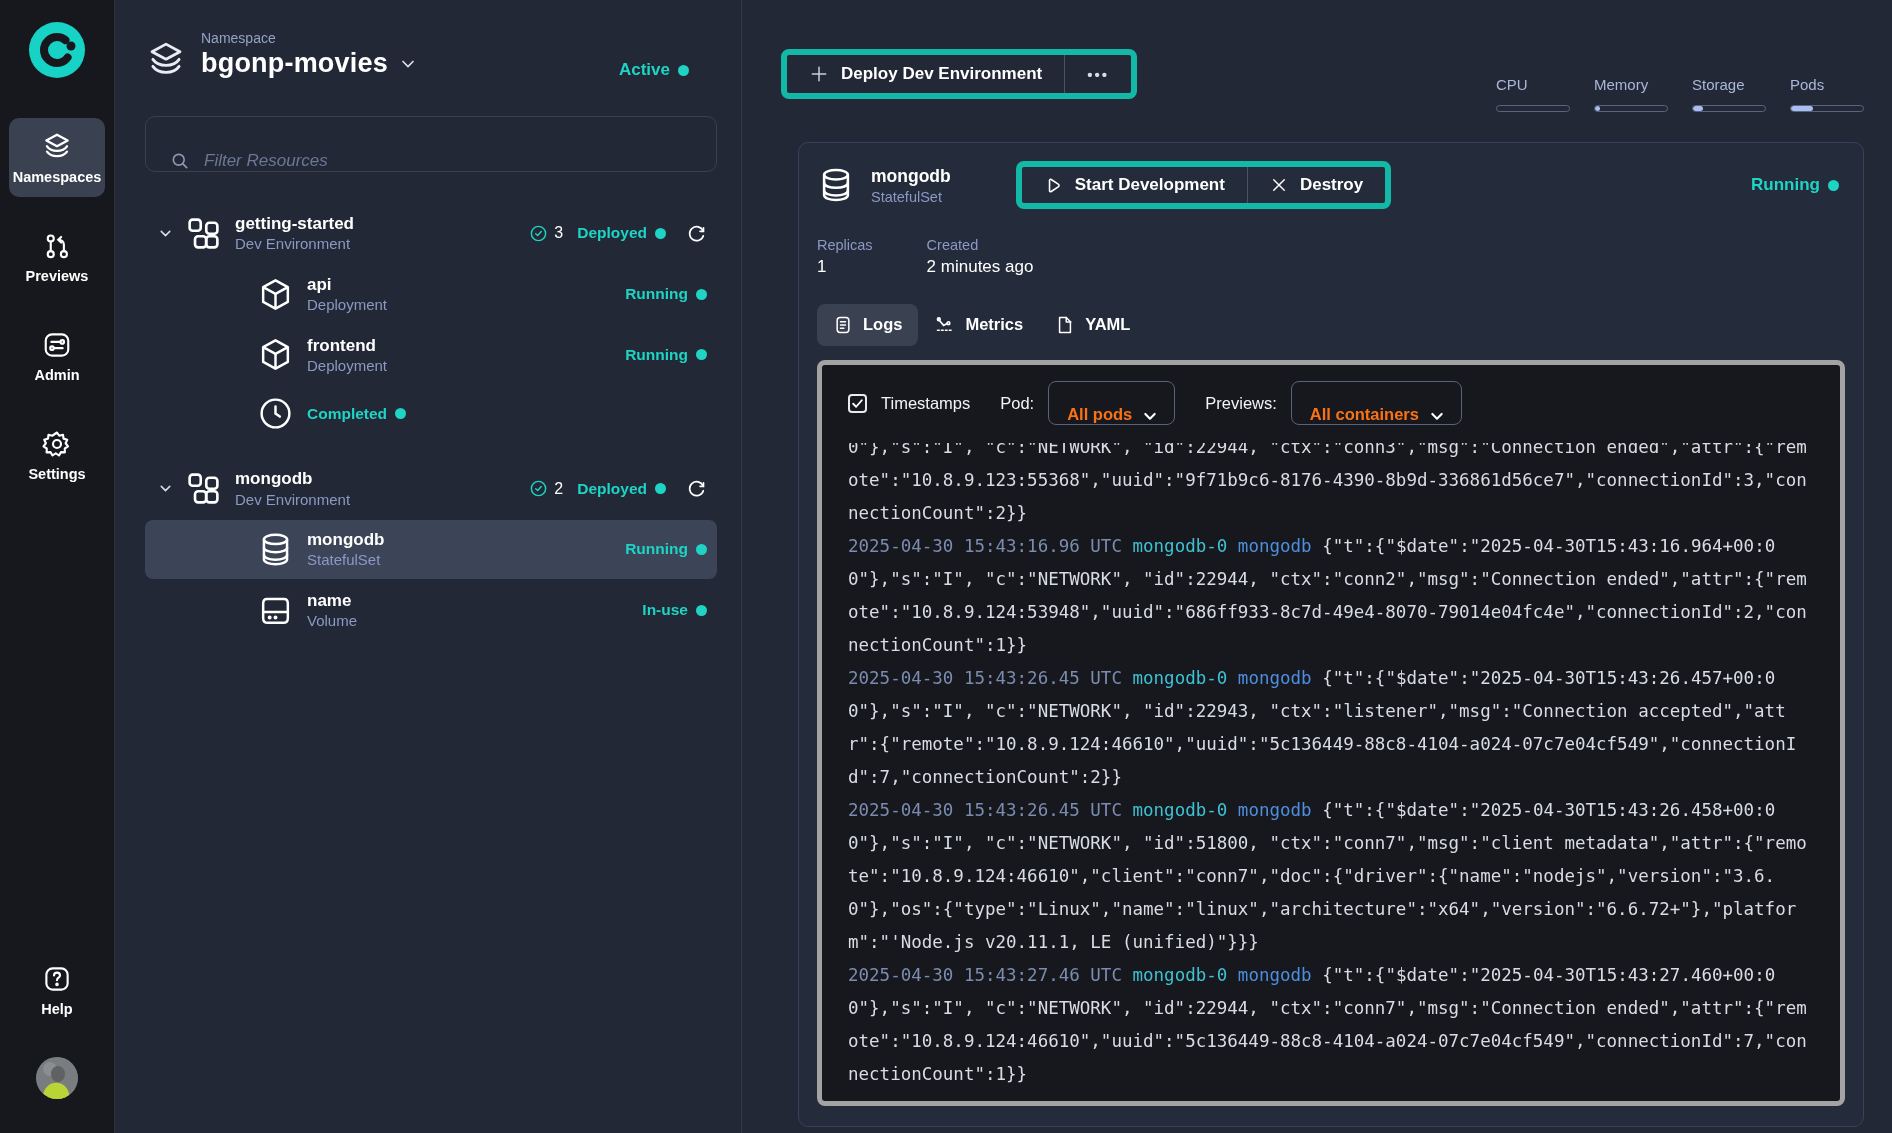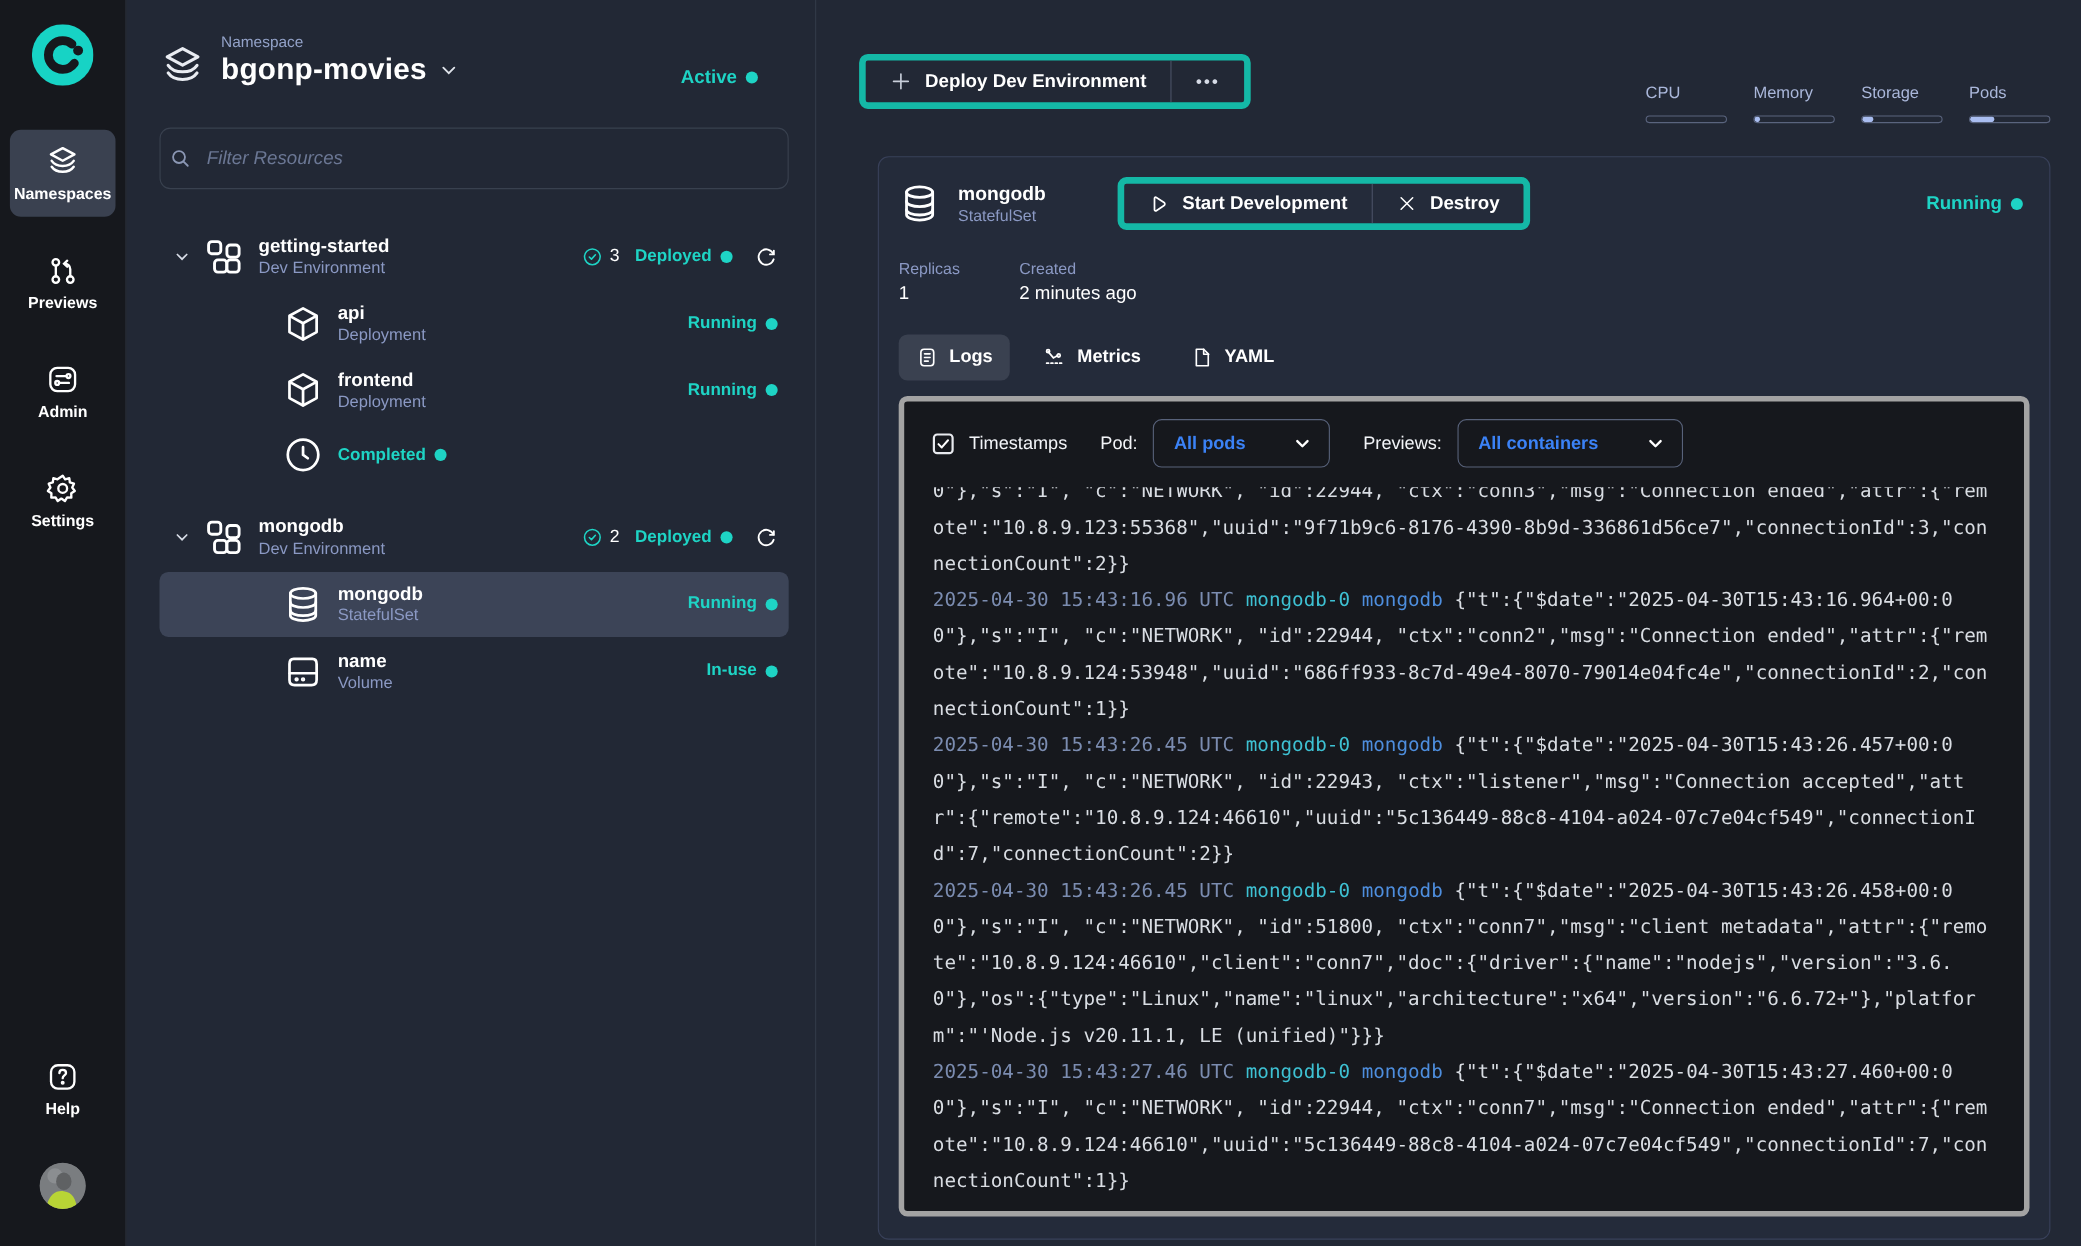--- a/index.html
+++ b/index.html
@@ -49,21 +49,21 @@
   .ns-label { color:#93a2c8; font-size:14px; margin-bottom:2px; }
   .ns-name-row { display:flex; align-items:center; gap:10px; cursor:pointer; }
   .ns-name { font-size:27px; font-weight:800; color:#fff; letter-spacing:.2px; }
   .ns-status { display:flex; align-items:center; gap:8px; margin-top:30px; margin-right:28px; }
   .status-text { font-size:17px; font-weight:700; color:#1ed4c5; }
   .dot { width:11px; height:11px; border-radius:50%; background:#1ed4c5; display:inline-block; }
 
   .filter-box {
     margin-top:36px;
     height:56px; border:1px solid #39414f; border-radius:10px;
-    display:flex; align-items:center; gap:14px; padding:0 8px;
+    display:flex; align-items:flex-end; gap:14px; padding:0 24px;
     color:#6b7794;
   }
   .filter-box input {
     background:transparent; border:none; outline:none;
     font-style:italic; font-size:17px; color:#aab4cc; width:100%;
     font-family:"Liberation Sans", sans-serif;
   }
   .filter-box input::placeholder { color:#6b7794; }
 
   .tree { margin-top:32px; }
@@ -125,21 +125,21 @@
   .ch-titles { margin-left:16px; margin-right:40px; }
   .ch-name { font-size:17.5px; font-weight:700; color:#fff; }
   .ch-kind { font-size:14.5px; color:#8b99c4; margin-top:2px; }
   .card-header .btn-group { height:48px; }
   .ch-status { margin-left:auto; display:flex; align-items:center; gap:8px; padding-right:6px; }
 
   .meta-row { display:flex; gap:54px; margin-top:28px; }
   .meta-label { font-size:14.5px; color:#8b99c4; margin-bottom:4px; }
   .meta-value { font-size:17px; color:#fff; }
 
-  .tabs { display:flex; align-items:center; gap:14px; margin-top:26px; }
+  .tabs { display:flex; align-items:center; margin-top:26px; }
   .tab {
     display:flex; align-items:center; gap:10px;
     font-size:16.5px; font-weight:700; color:#fff;
     padding:11px 16px; border-radius:8px; cursor:pointer;
   }
   .tab.active { background:#3a4150; }
 
   
   .log-panel {
     margin-top:14px; flex:1;
@@ -149,24 +149,24 @@
     overflow:hidden;
   }
   .log-toolbar { display:flex; align-items:center; gap:14px; flex-shrink:0; }
   .checkbox {
     width:19px; height:19px; border:2px solid #e8eaef; border-radius:4px;
     display:flex; align-items:center; justify-content:center; cursor:pointer;
   }
   .lt-label { font-size:16.5px; color:#f2f4f8; }
   .lt-label.dim { margin-left:16px; }
   .select {
-    display:flex; align-items:center; gap:44px;
+    display:flex; align-items:flex-end; gap:10px;
     border:1px solid #58627a; border-radius:8px;
     height:44px; padding:0 16px 0 18px;
-    font-size:16.5px; font-weight:700; color:#3b82f6; cursor:pointer;
+    font-size:16.5px; font-weight:700; color:#f97316; cursor:pointer;
   }
   .log-scroll { flex:1; overflow:hidden; margin-top:18px; position:relative; }
   .log-body {
     font-family:"DejaVu Sans Mono", monospace;
     font-size:17.5px; line-height:33px; color:#d9dde3;
     word-break:break-all;
     margin-top:-12px;
   }
   .log-ts { color:#7b8cb0; }
   .log-pod { color:#3ec1d3; }

